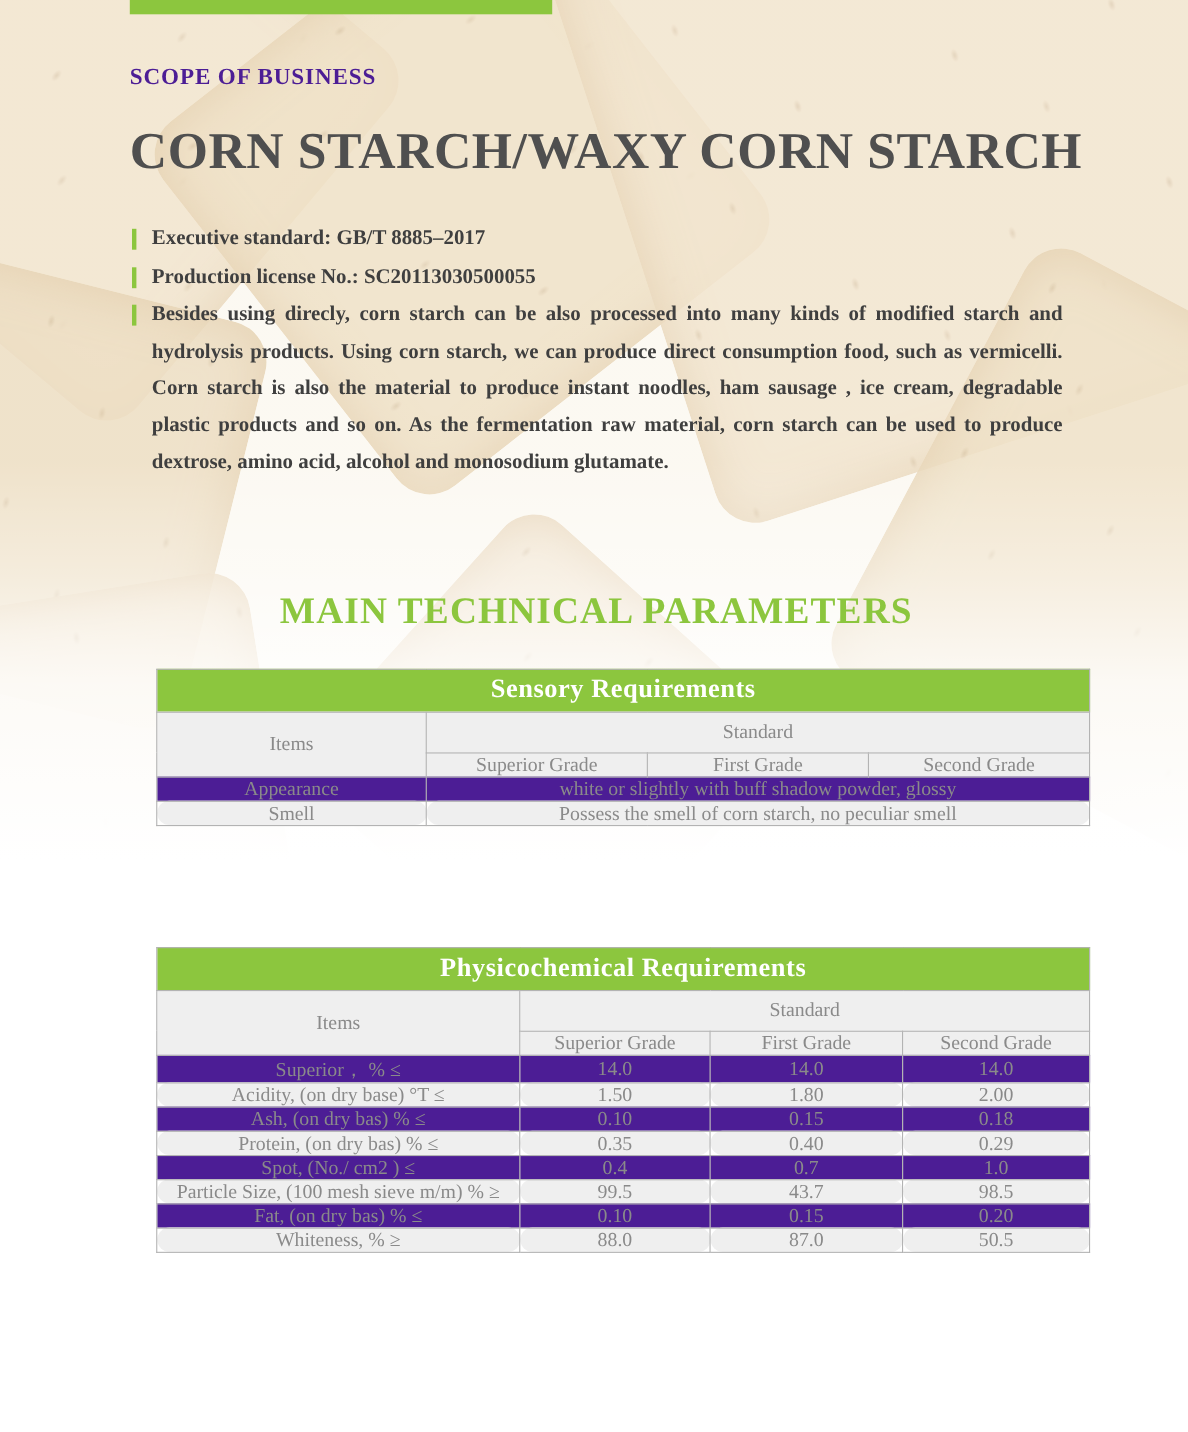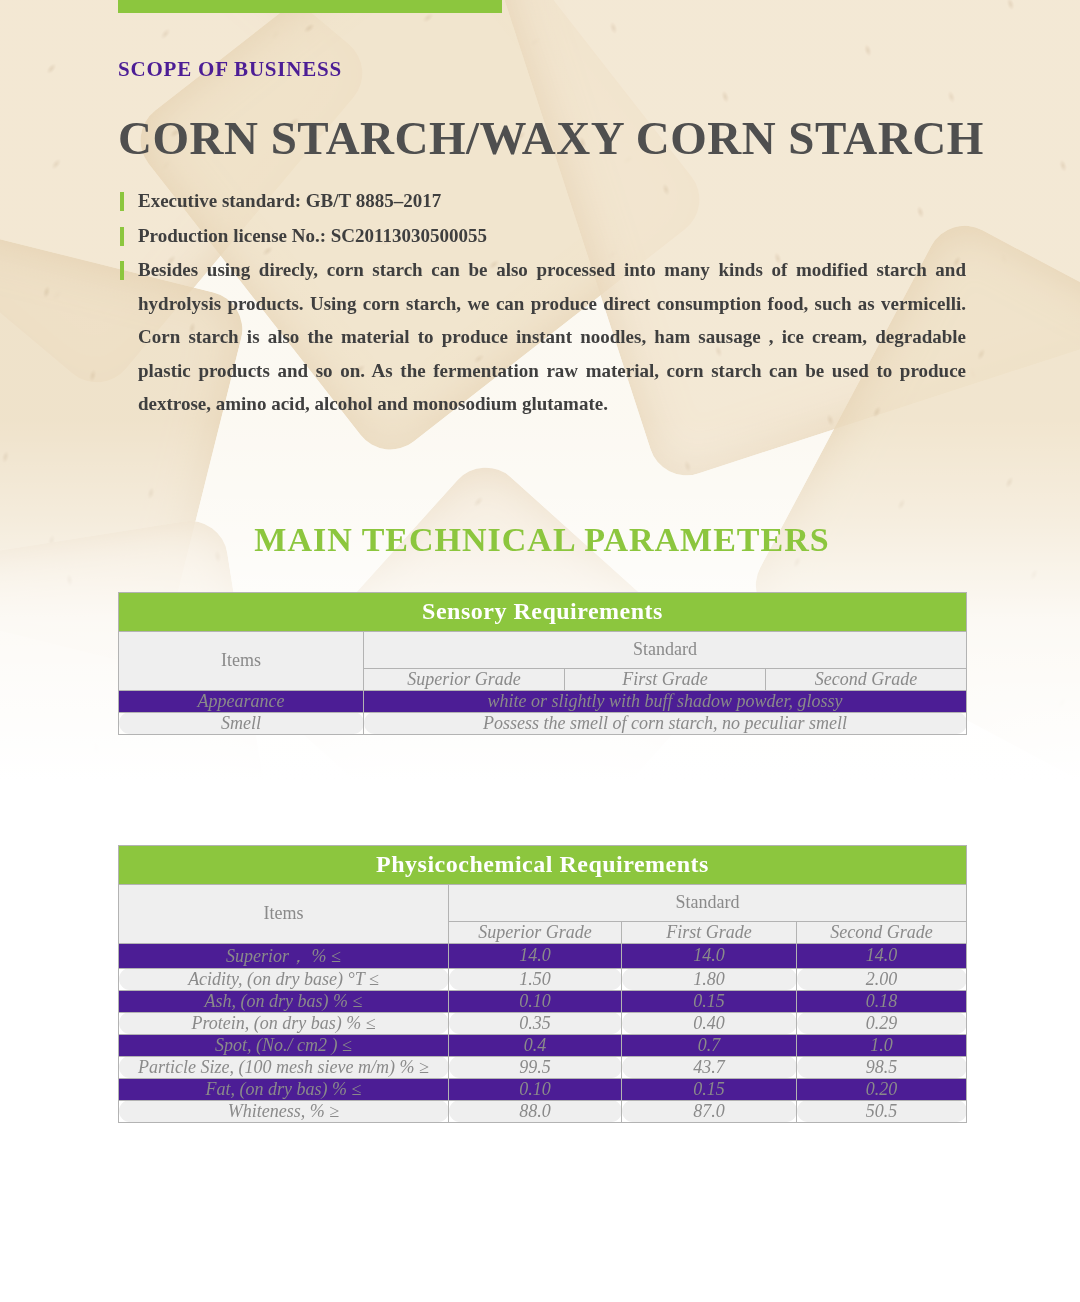--- a/index.html
+++ b/index.html
@@ -53,52 +53,52 @@
   .eyebrow {
     padding-top: 57px;
     font-size: 21px; font-weight: bold; letter-spacing: 0.8px; color: #4c1d95;
   }
   .title {
     margin-top: 30px;
     font-size: 47px; font-weight: bold; line-height: 52px;
     color: #4f4f4f; letter-spacing: 0.5px; white-space: nowrap;
   }
 
-  .bullets { margin-top: 20px; list-style: none; }
+  .bullets { margin-top: 36px; list-style: none; }
   .bullet { display: flex; align-items: flex-start; margin-bottom: 1px; }
   .bullet-bar {
     flex: 0 0 4px; width: 4px; height: 19px; margin: 8px 14px 0 2px; background: #8cc63e;
   }
   .bullet-text {
     font-size: 19px; font-weight: bold; color: #3f3f3f;
     line-height: 33.5px; text-align: justify;
   }
 
   .section-heading {
     margin-top: 100px;
     text-align: center;
     font-size: 34px; font-weight: bold; letter-spacing: 1px;
     color: #8cc63e;
   }
 
   
   table.spec {
     width: 848px; border-collapse: collapse; table-layout: fixed;
-    font-size: 18px; color: #8a8a8a;
+    font-size: 18px; color: #8a8a8a; margin-left: 24px;
   }
   table.spec td, table.spec th { border: 1px solid #b3b3b3; text-align: center; vertical-align: middle; }
   th.green-title {
     height: 39px; background: #8cc63e; color: #ffffff;
     font-size: 24px; font-weight: bold; letter-spacing: 0.5px;
     border-bottom: 2px solid #ffffff;
   }
   td.hd { background: #efefef; }
   tr.r-std td { height: 37px; }
   td.std-cell { border-bottom: 4px solid #ffffff; }
-  tr.r-grade td, tr.r-data td { height: 19px; font-style: italic; }
+  tr.r-grade td, tr.r-data td { height: 19px; }
   tr.r-data.alt td { background: #efefef; border-radius: 11px; }
   tr.r-data td { background: #4c1d95; }
   tr.r-data.alt td { background: #efefef; }
 
   .sensory { margin-top: 33px; }
   .physico { margin-top: 110px; }
 </style>
 </head>
 <body>
 

